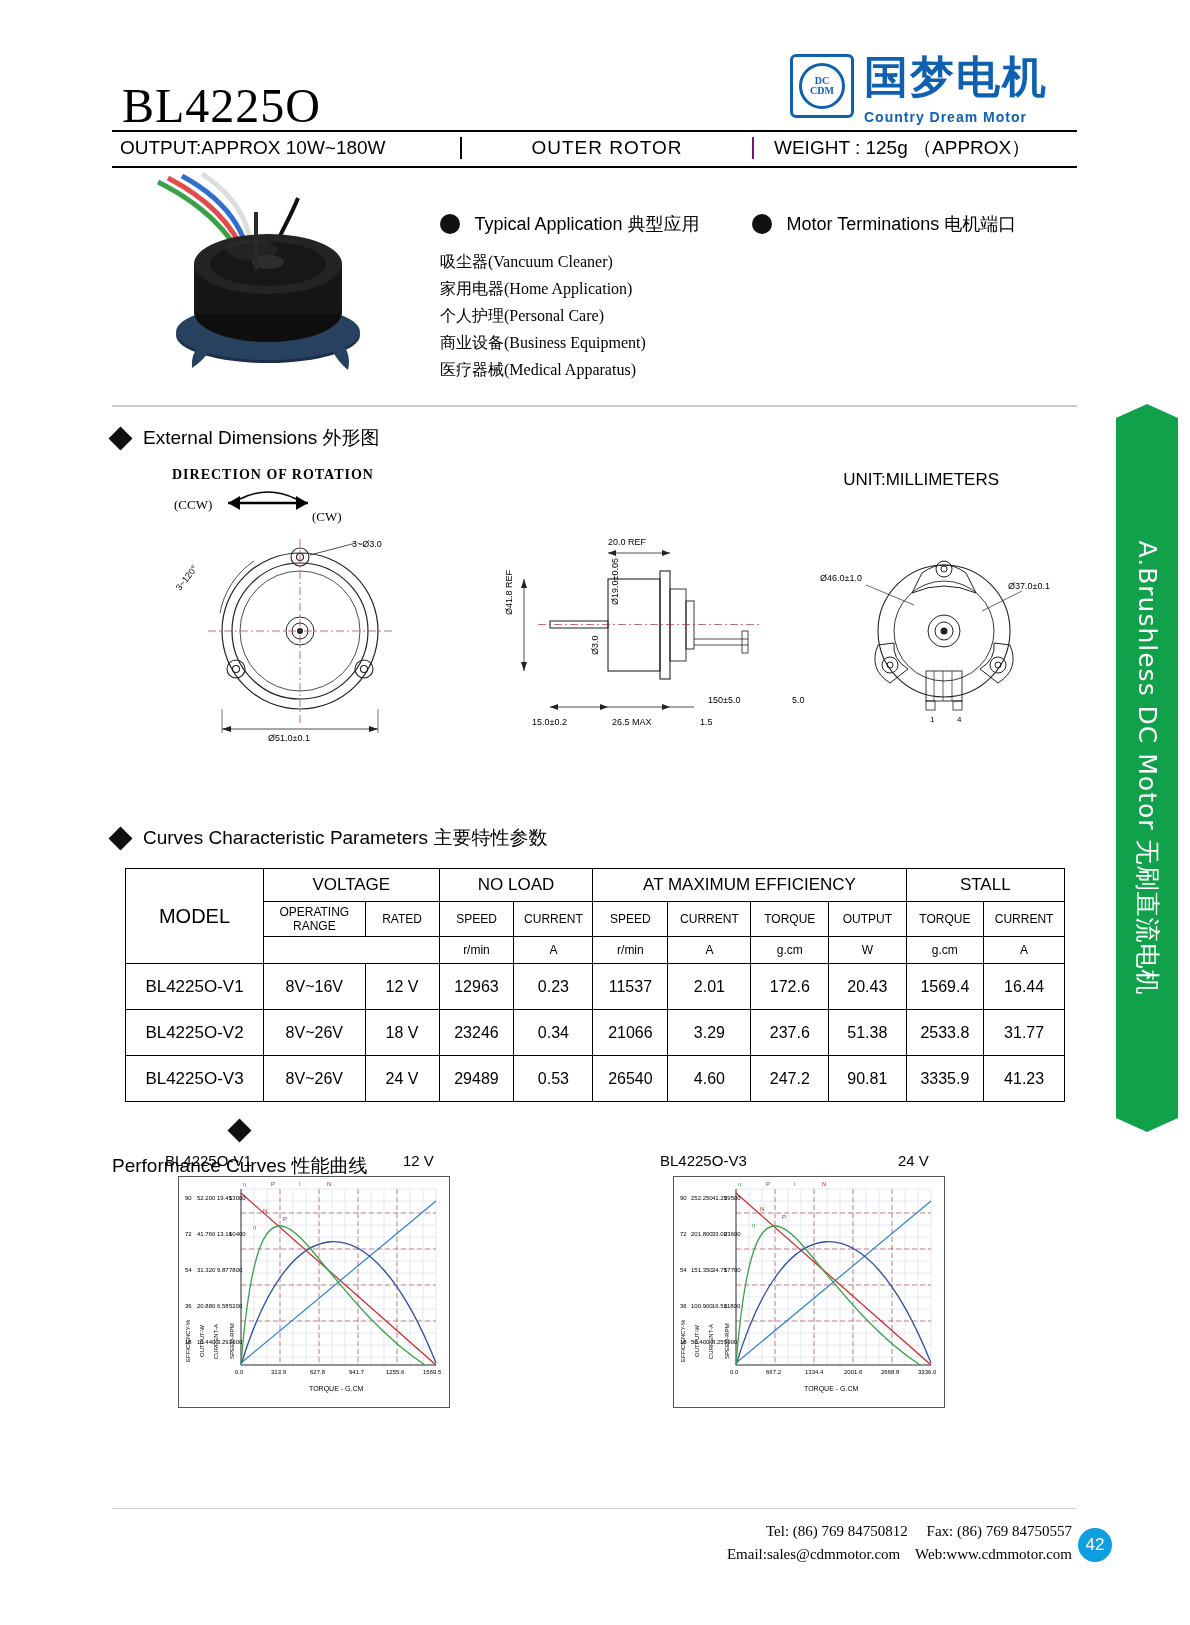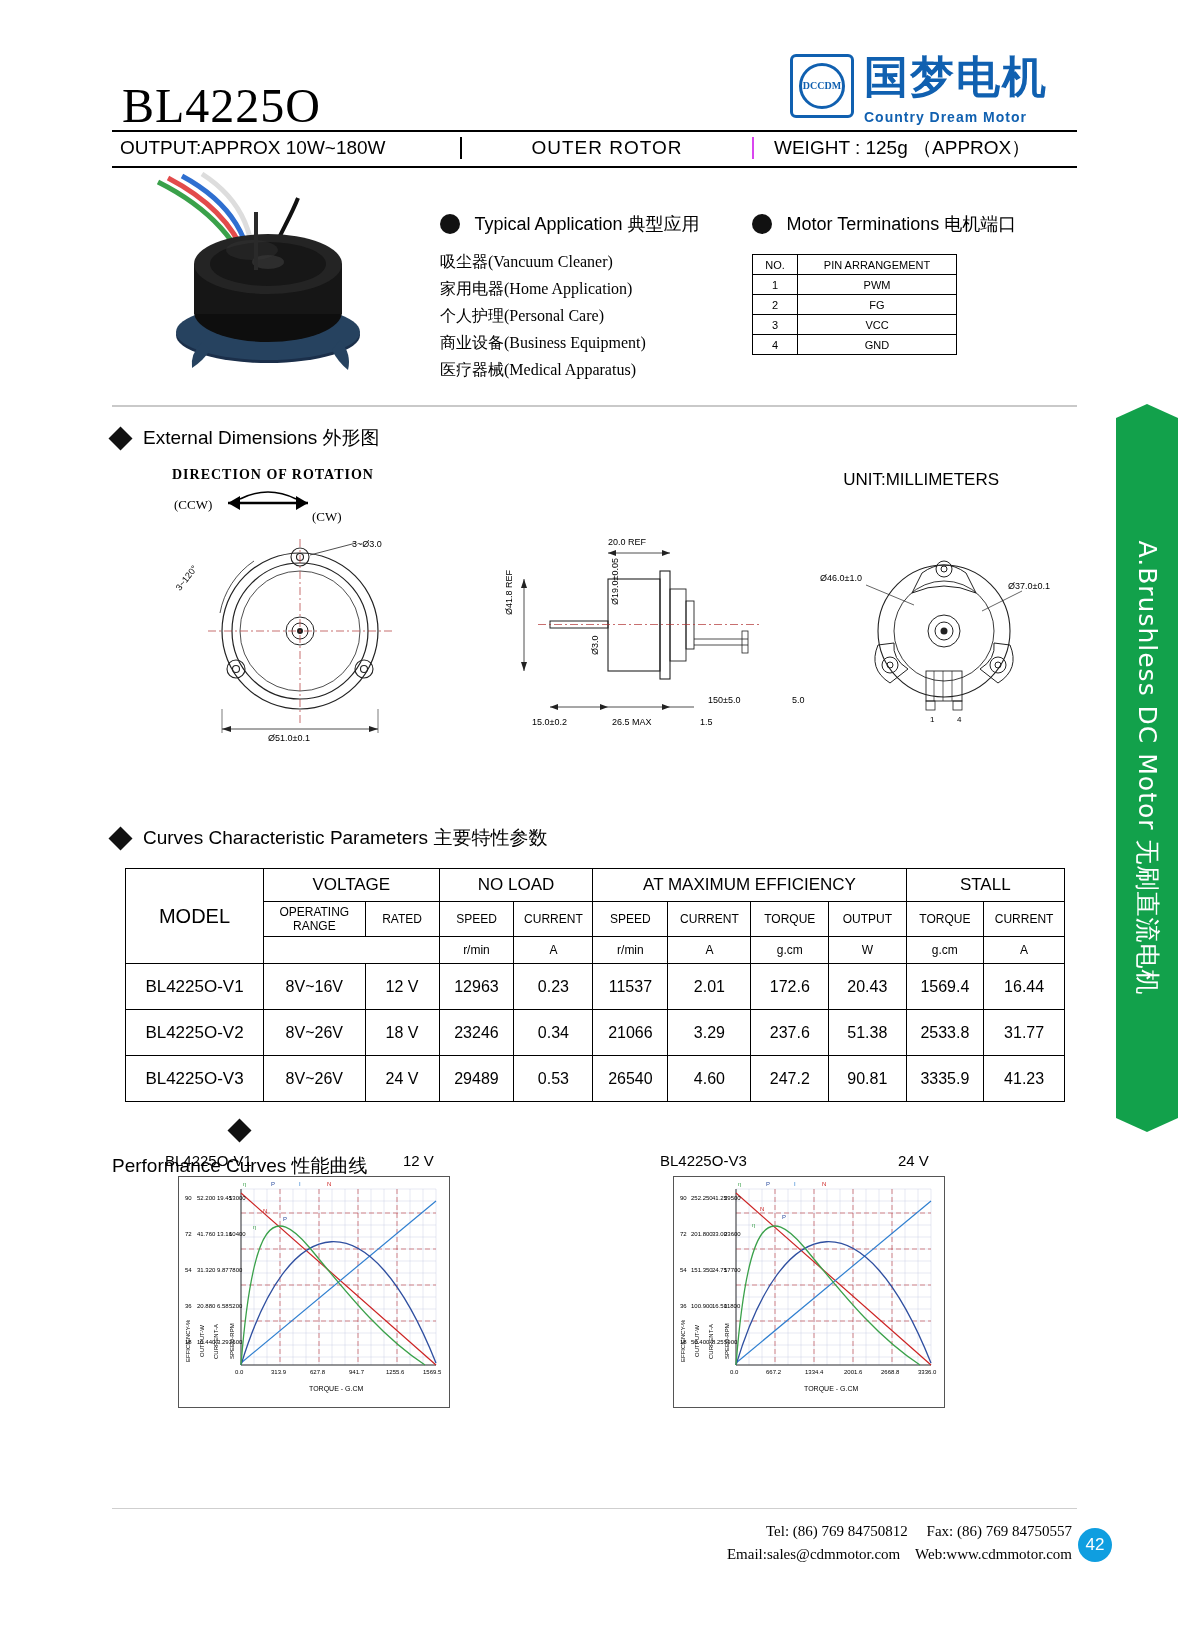--- a/index.html
+++ b/index.html
@@ -9,33 +9,33 @@
     font-family:"Liberation Sans", sans-serif;
     color:#000;
     position:relative;
     overflow:hidden;
   }
   .page{position:absolute;inset:0;}
 
   
   .logo-wrap{position:absolute;left:790px;top:55px;width:275px;height:62px;display:flex;align-items:center;gap:10px;}
   .logo-mark{width:58px;height:58px;border:3px solid #1060b0;border-radius:6px;display:flex;align-items:center;justify-content:center;position:relative;background:#fff;}
-  .logo-mark .ring{width:40px;height:40px;border-radius:50%;border:3px solid #1060b0;display:flex;flex-direction:row;align-items:center;justify-content:center;line-height:1;}
+  .logo-mark .ring{width:40px;height:40px;border-radius:50%;border:3px solid #1060b0;display:flex;flex-direction:column;align-items:center;justify-content:center;line-height:1;}
   .logo-mark .ring span{font-size:10px;font-weight:bold;color:#1060b0;font-family:"Liberation Serif",serif;}
   .logo-text{display:flex;flex-direction:column;}
   .logo-cn{font-size:44px;font-weight:bold;color:#1060b0;letter-spacing:2px;font-family:"DejaVu Sans",sans-serif;text-align:right;}
   .logo-en{font-size:14px;font-weight:bold;color:#1060b0;letter-spacing:1px;margin-top:2px;}
 
   .model-title{position:absolute;left:122px;top:78px;font-size:48px;font-family:"Liberation Serif",serif;letter-spacing:1px;text-align:center;}
 
   .hdr-line{position:absolute;left:112px;top:130px;width:965px;height:2px;background:#000;}
   .hdr-row{position:absolute;left:112px;top:132px;width:965px;height:32px;display:flex;align-items:center;}
   .hdr-cell{font-size:19px;font-family:"Liberation Sans",sans-serif;}
   .hdr-c1{width:340px;padding-left:8px;}
-  .hdr-c2{width:290px;text-align:center;border-left:2px solid #000;border-right:2px solid #d946ef;letter-spacing:1px;}
+  .hdr-c2{width:290px;text-align:center;border-left:2px solid #000;border-right:2px solid #701a75;letter-spacing:1px;}
   .hdr-c3{flex:1;padding-left:20px;}
   .hdr-line2{position:absolute;left:112px;top:166px;width:965px;height:2px;background:#000;}
 
   
   .photo{position:absolute;left:130px;top:172px;width:280px;height:215px;}
 
   
   .bullet{width:20px;height:20px;border-radius:50%;background:#111;display:inline-block;vertical-align:middle;}
   .sec-title{font-size:18px;vertical-align:middle;margin-left:10px;}
   .sec-title .cn{font-family:"DejaVu Sans",sans-serif;}
@@ -156,44 +156,20 @@
       <div><span>医疗器械</span><span class="en">(Medical Apparatus)</span></div>
     </div>
   </div>
 
   <div class="term-block">
     <div>
       <span class="bullet"></span>
       <span class="sec-title"><span>Motor Terminations</span>
       <span class="cn">电机端口</span></span>
     </div>
-    <table class="pin-table">
-      <tbody>
-          <tr>
-        <th class="c1">NO.</th>
-        <th>PIN ARRANGEMENT</th>
-      </tr>
-      <tr>
-            <td>1</td>
-            <td>PWM</td>
-          </tr>
-      <tr>
-            <td>2</td>
-            <td>FG</td>
-          </tr>
-      <tr>
-            <td>3</td>
-            <td>VCC</td>
-          </tr>
-      <tr>
-            <td>4</td>
-            <td>GND</td>
-          </tr>
-    </tbody>
-      </table>
   </div>
 
   <div class="div1"></div>
 
   <div class="side-tab">
     <div class="side-text">A.Brushless DC Motor  无刷直流电机</div>
   </div>
 
   <div class="head-row" style="left:112px;top:425px;">
     <span class="diamond"></span>

